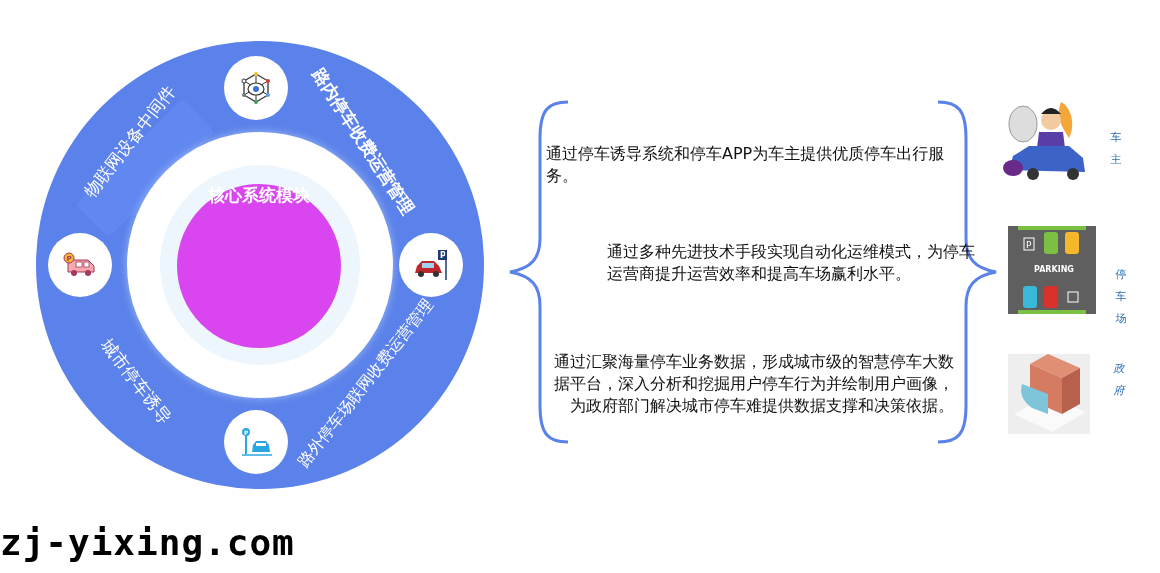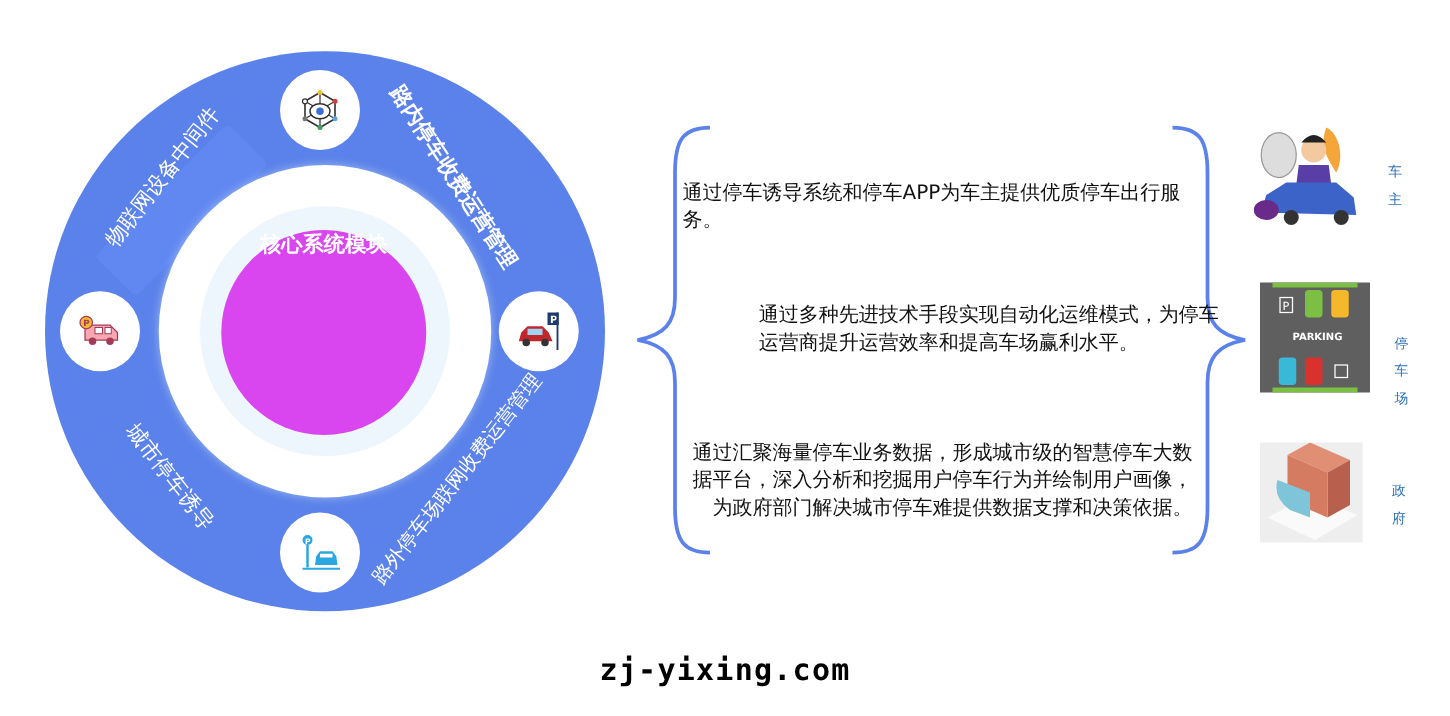--- a/index.html
+++ b/index.html
@@ -9,21 +9,21 @@
   .core-halo{position:absolute;left:160px;top:165px;width:200px;height:200px;border-radius:50%;background:#eef6fd;}
   .core{position:absolute;left:177px;top:184px;width:164px;height:164px;border-radius:50%;background:#d946ef;display:flex;align-items:flex-start;justify-content:center;color:#fff;font-weight:bold;font-size:17px;}
   .band{position:absolute;background:rgba(110,150,255,.35);}
   .node{position:absolute;width:64px;height:64px;border-radius:50%;background:#fff;display:flex;align-items:center;justify-content:center;}
   .seg{position:absolute;color:#fff;font-size:17px;white-space:nowrap;transform-origin:center center;}
   .seg.bold{font-weight:bold;}
   .brace{position:absolute;}
   .desc{position:absolute;font-size:16px;line-height:22px;color:#111;}
   .side-img{position:absolute;}
   .side-label{position:absolute;color:#2d6fb7;font-size:11px;line-height:22px;width:20px;text-align:center;}
-  .footer{position:absolute;left:0;right:0;top:522px;text-align:center;font-family:"DejaVu Sans Mono",monospace;font-weight:bold;font-size:24px;color:#000;letter-spacing:1px;}
+  .footer{position:absolute;left:0;right:0;top:522px;font-family:"DejaVu Sans Mono",monospace;font-weight:bold;font-size:36px;color:#000;letter-spacing:1px;}
 </style>
 </head>
 <body>
 
 <div>
   <div class="ring"></div>
   <div class="band" style="left:70px;top:150px;width:150px;height:46px;transform:rotate(-45deg);transform-origin:left top;border-radius:4px;left:76px;top:205px;"></div>
   <div class="ring-inner"></div>
   <div class="core-halo"></div>
   <div class="core">
@@ -129,15 +129,15 @@
 
 <div class="side-img" style="left:1008px;top:354px;width:82px;height:80px;background:#eee;">
   <svg width="82" height="80" viewBox="0 0 82 80">
     <polygon points="6,60 44,78 78,58 40,42" fill="#fafafa"></polygon>
     <polygon points="22,10 40,0 72,14 54,24" fill="#e08f75"></polygon>
     <polygon points="54,24 72,14 72,50 54,60" fill="#b8604e"></polygon>
     <polygon points="22,10 54,24 54,60 22,46" fill="#d57b62"></polygon>
     <path d="M14 30 Q10 44 24 54 L40 60 L40 40 Z" fill="#7ec5d9"></path>
   </svg>
 </div>
-<div class="side-label" style="left:1109px;top:382px;">政府</div>
+<div class="side-label" style="left:1109px;top:358px;font-style:italic;">政府</div>
 
 <div class="footer">zj-yixing.com</div>
 
 </body></html>

